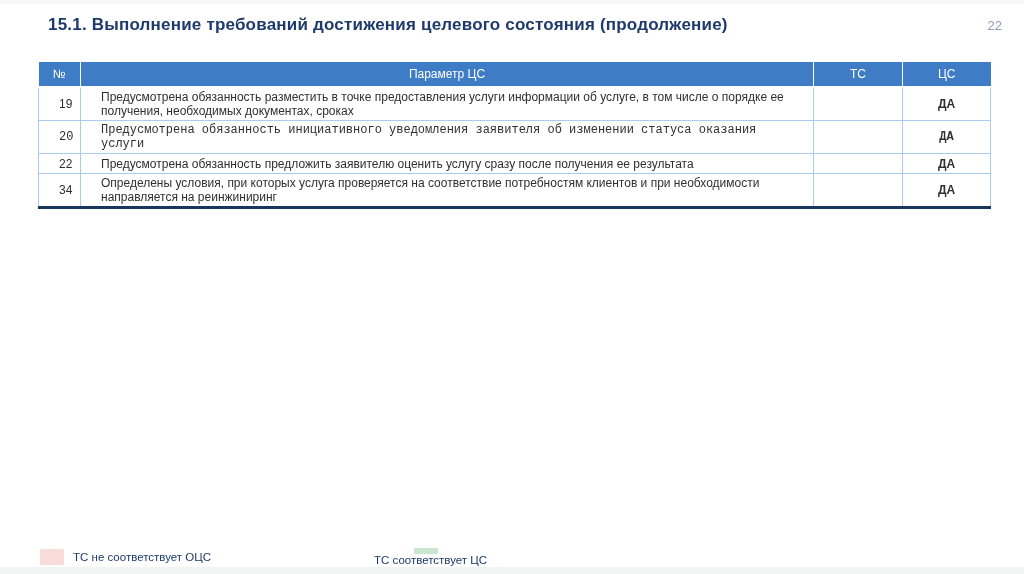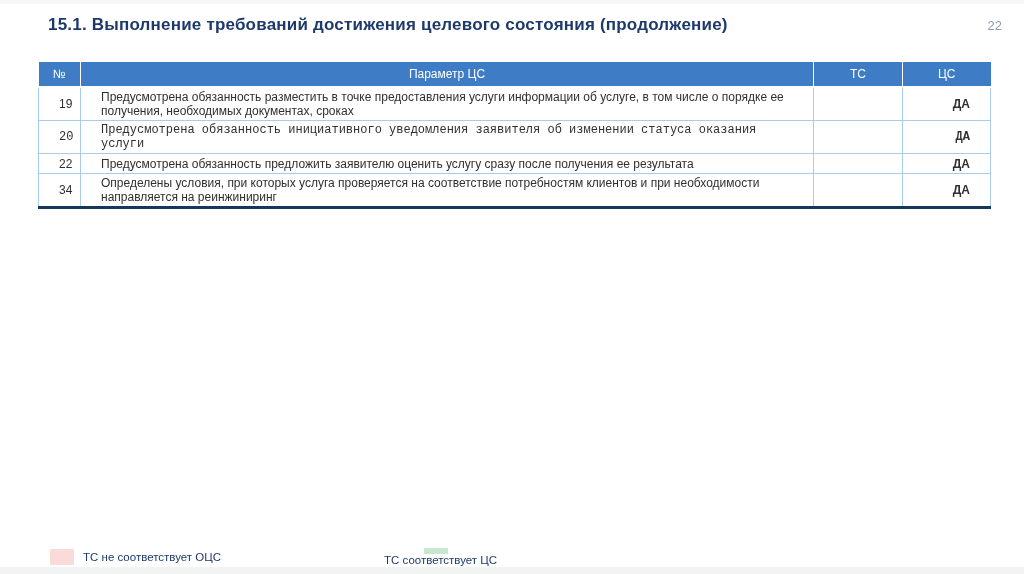--- a/index.html
+++ b/index.html
@@ -42,25 +42,25 @@
   }
   table.req tr:last-child td{border-bottom:none;}
   td.c-num{
     text-align:center;color:#2e4f7d;font-size:11px;
     border-left:1px solid #aacbec;border-right:1px solid #aacbec;
   }
   td.c-param{border-right:1px solid #aacbec;}
   td.c-tc{border-bottom:none;border-right:1px solid #aacbec;}
   td.c-cs{
     border-bottom:none;border-right:1px solid #aacbec;
-    text-align:right;font-weight:bold;color:#1d3a6b;font-size:12px;
+    text-align:center;font-weight:bold;color:#1d3a6b;font-size:12px;
   }
 
   .legend{position:absolute;left:0;top:548px;width:1024px;height:20px;}
-  .legend-item{position:absolute;display:flex;align-items:center;height:18px;margin-left:10px;}
+  .legend-item{position:absolute;display:flex;align-items:center;height:18px;}
   .legend-item.li-0{left:40px;}
   .legend-item.li-1{left:374px;flex-direction:column;}
   .legend-swatch{width:24px;height:16px;margin-right:9px;border-radius:1px;}
   .legend-label{font-size:11.5px;color:#1d3a6b;font-weight:500;white-space:nowrap;}
 </style>
 </head>
 <body>
 
 <div class="slide">
   <div class="edge-top"></div>

